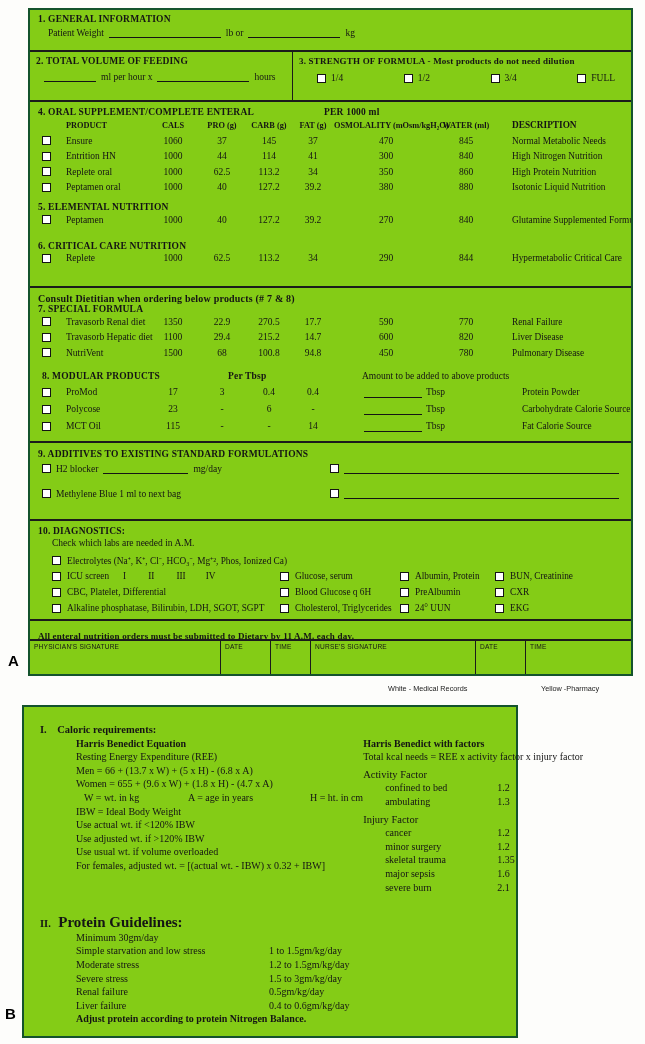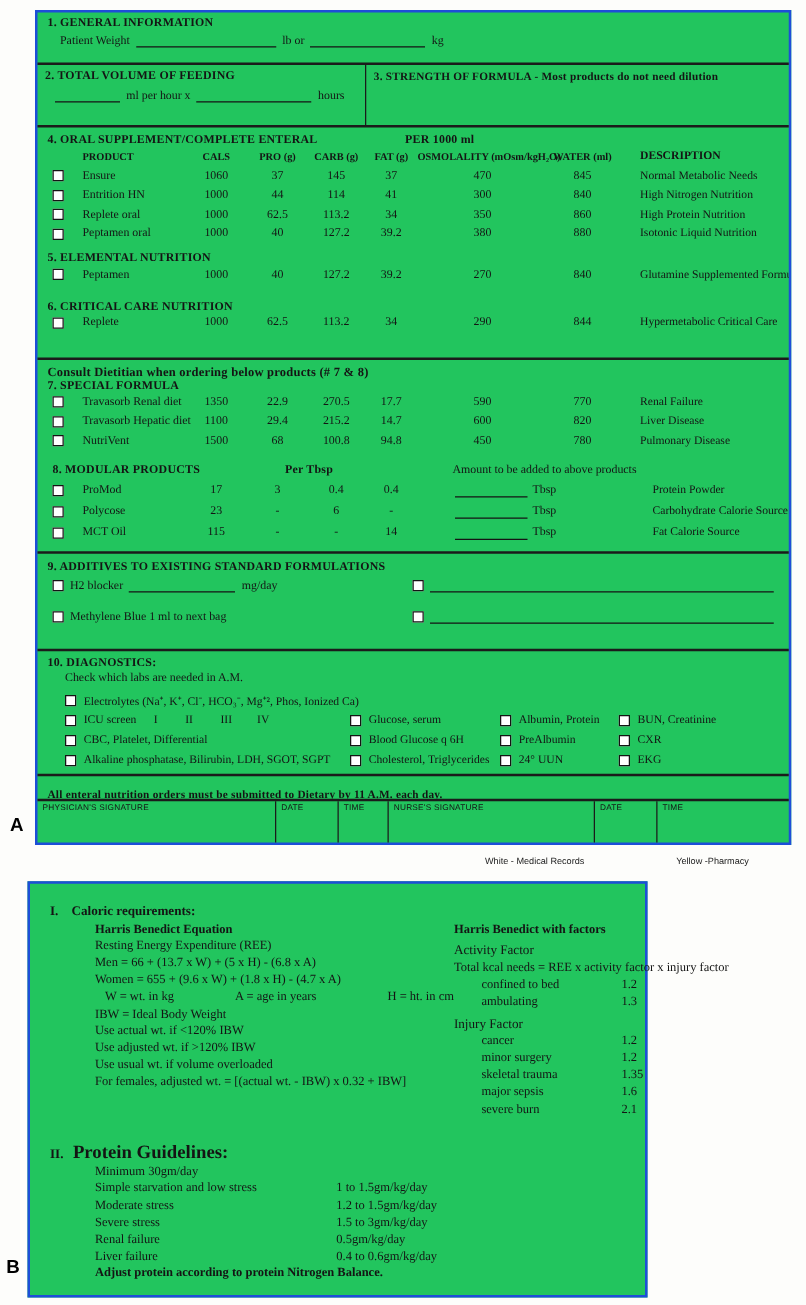--- a/index.html
+++ b/index.html
@@ -1,21 +1,21 @@
 <!DOCTYPE html>
 <html><head>
 <meta charset="utf-8">
 <style>
   html,body { margin:0; padding:0; }
   body {
     width:645px; height:1044px; position:relative; background:#fdfdfb;
     font-family:"Liberation Serif", serif; color:#141414;
     -webkit-font-smoothing:antialiased;
   }
-  .panel { position:absolute; background:#22c55e; border:2px solid #1d4ed8; box-sizing:border-box; }
+  .panel { position:absolute; background:#84cc16; border:2px solid #14532d; box-sizing:border-box; }
   #formA { left:28px; top:8px; width:605px; height:668px; display:flex; flex-direction:column; }
   #formB { left:22px; top:705px; width:496px; height:333px; font-size:10px; }
   .corner-label { position:absolute; font-family:"Liberation Sans", sans-serif; font-weight:bold; font-size:15px; color:#000; }
   .sec { border-bottom:2px solid #1b1b1b; box-sizing:border-box; padding:4px 8px 2px 8px; overflow:hidden; }
   .sec:last-child { border-bottom:none; }
   .st { font-weight:bold; font-size:9.5px; letter-spacing:.2px; white-space:nowrap; }
   .txt { font-size:9.5px; }
   .cb { display:inline-block; width:9px; height:9px; border:1.3px solid #141414; background:#fff; flex:none; box-sizing:border-box; }
   .blank { display:inline-block; border-bottom:1.2px solid #141414; height:10px; }
   .inline { display:flex; align-items:center; gap:5px; }
@@ -63,20 +63,38 @@
       <div class="st">2.  TOTAL VOLUME OF FEEDING</div>
       <div class="inline txt" style="margin:5px 0 0 8px;">
         <span class="blank" style="width:52px;"></span>
         <span>ml per hour x</span>
         <span class="blank" style="width:92px;"></span>
         <span>hours</span>
       </div>
     </div>
     <div style="flex:1; padding:4px 6px; box-sizing:border-box;">
       <div class="st" style="font-size:9px;">3.  STRENGTH OF FORMULA - Most products do not need dilution</div>
+      <div style="display:flex; margin-top:7px; padding:0 10px 0 18px; justify-content:space-between;">
+        <span class="inline txt">
+            <span class="cb"></span>
+            <span>1/4</span>
+          </span>
+        <span class="inline txt">
+            <span class="cb"></span>
+            <span>1/2</span>
+          </span>
+        <span class="inline txt">
+            <span class="cb"></span>
+            <span>3/4</span>
+          </span>
+        <span class="inline txt">
+            <span class="cb"></span>
+            <span>FULL</span>
+          </span>
+      </div>
     </div>
   </div>
 
   <div class="sec" style="height:186px; padding-top:5px;">
     <div style="display:flex; gap:70px;">
       <span class="st">4.  ORAL SUPPLEMENT/COMPLETE ENTERAL</span>
       <span class="st">PER 1000 ml</span>
     </div>
     <div class="phead">
       <span></span>
@@ -380,22 +398,22 @@
         </div>
         <div class="bline">IBW = Ideal Body Weight</div>
         <div class="bline">Use actual wt. if &lt;120% IBW</div>
         <div class="bline">Use adjusted wt. if &gt;120% IBW</div>
         <div class="bline">Use usual wt. if volume overloaded</div>
         <div class="bline">For females, adjusted wt. = [(actual wt. - IBW) x 0.32 + IBW]</div>
       </div>
 
       <div style="flex:1; padding-left:0;">
         <div class="bline bbold">Harris Benedict with factors</div>
+        <div class="bline">Total kcal needs = REE x activity factor x injury factor</div>
         <div class="bline" style="font-size:10.5px; margin-top:4px;">Activity Factor</div>
-        <div class="bline">Total kcal needs = REE x activity factor x injury factor</div>
         <div class="factor-row" style="padding-left:22px;">
             <span>confined to bed</span>
             <span>1.2</span>
           </div>
         <div class="factor-row" style="padding-left:22px;">
             <span>ambulating</span>
             <span>1.3</span>
           </div>
         <div class="bline" style="font-size:10.5px; margin-top:4px;">Injury Factor</div>
         <div class="factor-row" style="padding-left:22px;">

